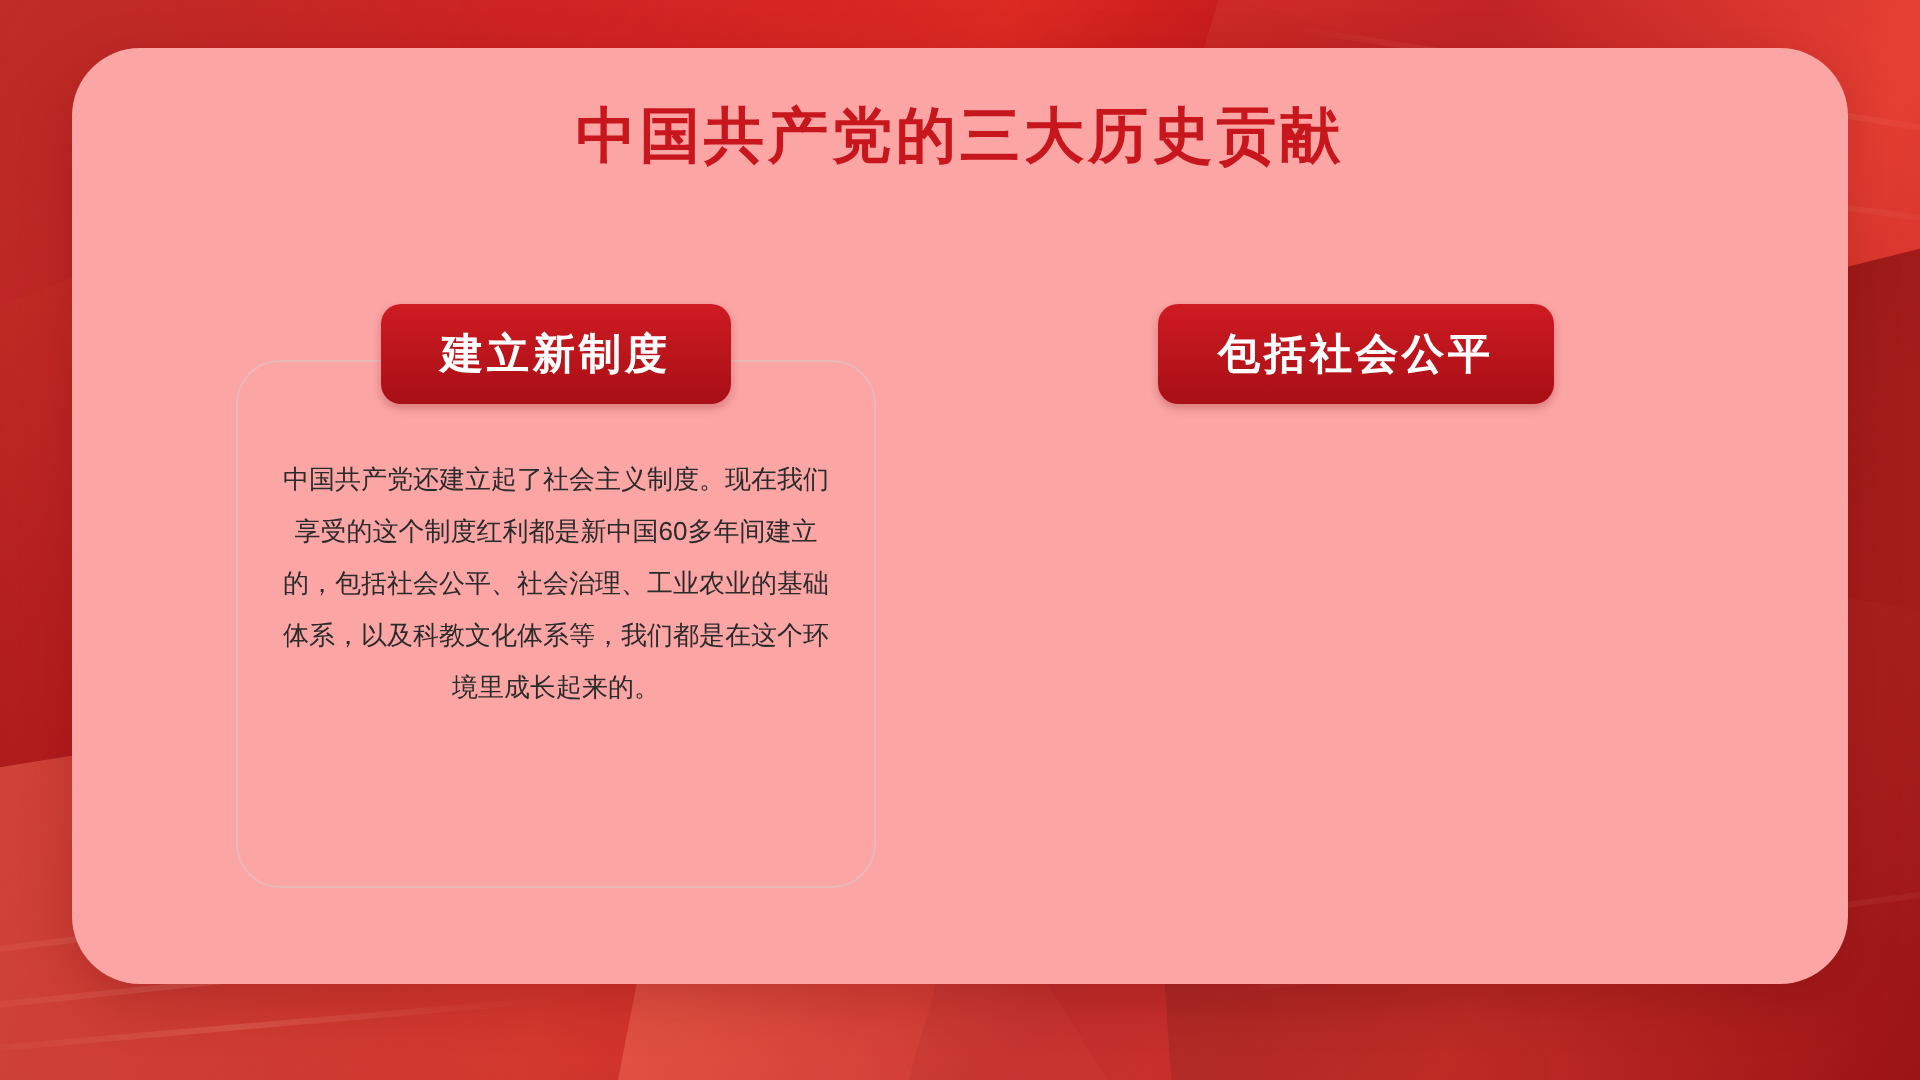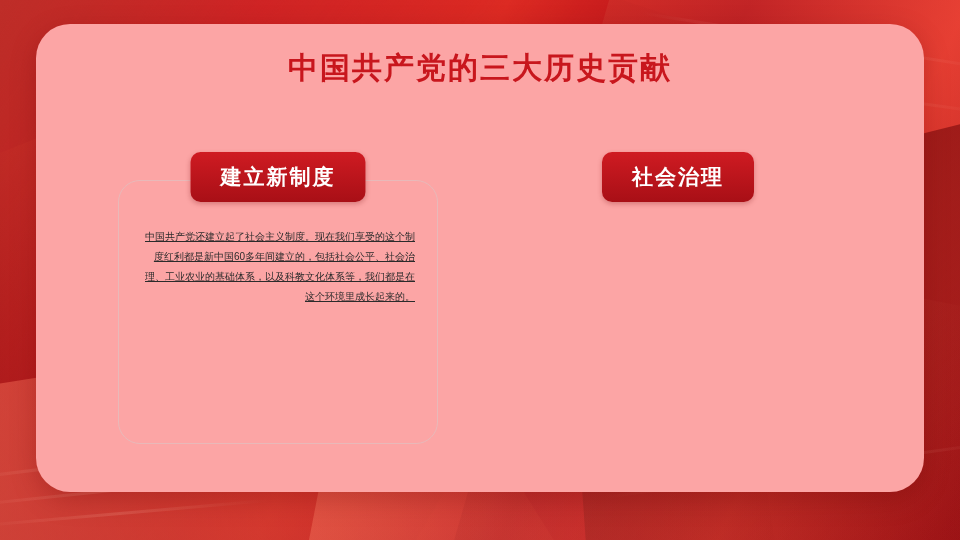--- a/index.html
+++ b/index.html
@@ -136,25 +136,24 @@
     font-size: 21px;
     font-weight: bold;
     letter-spacing: 2px;
     padding: 11px 30px;
     border-radius: 10px;
     white-space: nowrap;
     box-shadow: 0 2px 5px rgba(120,10,15,0.28);
     z-index: 2;
   }
   .panel-text {
-    font-size: 10px;
+    font-size: 13px;
     line-height: 2.0;
     color: #2b2b2b;
-    text-align: right;
-    text-decoration: underline;
+    text-align: center;
   }
 </style>
 </head>
 <body>
 
 <div id="slide">
 
   <div class="bg-base"></div>
   <div class="ribbon r1"></div>
   <div class="ribbon r2"></div>
@@ -176,18 +175,18 @@
     <div class="panels">
 
       <div class="panel panel-1">
         <div class="panel-head">建立新制度</div>
         <div class="panel-body">
           <div class="panel-text">中国共产党还建立起了社会主义制度。现在我们享受的这个制度红利都是新中国60多年间建立的，包括社会公平、社会治理、工业农业的基础体系，以及科教文化体系等，我们都是在这个环境里成长起来的。</div>
         </div>
       </div>
 
       <div class="panel panel-2">
-        <div class="panel-head">社会治理</div>
+        <div class="panel-head">包括社会公平</div>
       </div>
 
     </div>
   </div>
 </div>
 
 </body></html>

